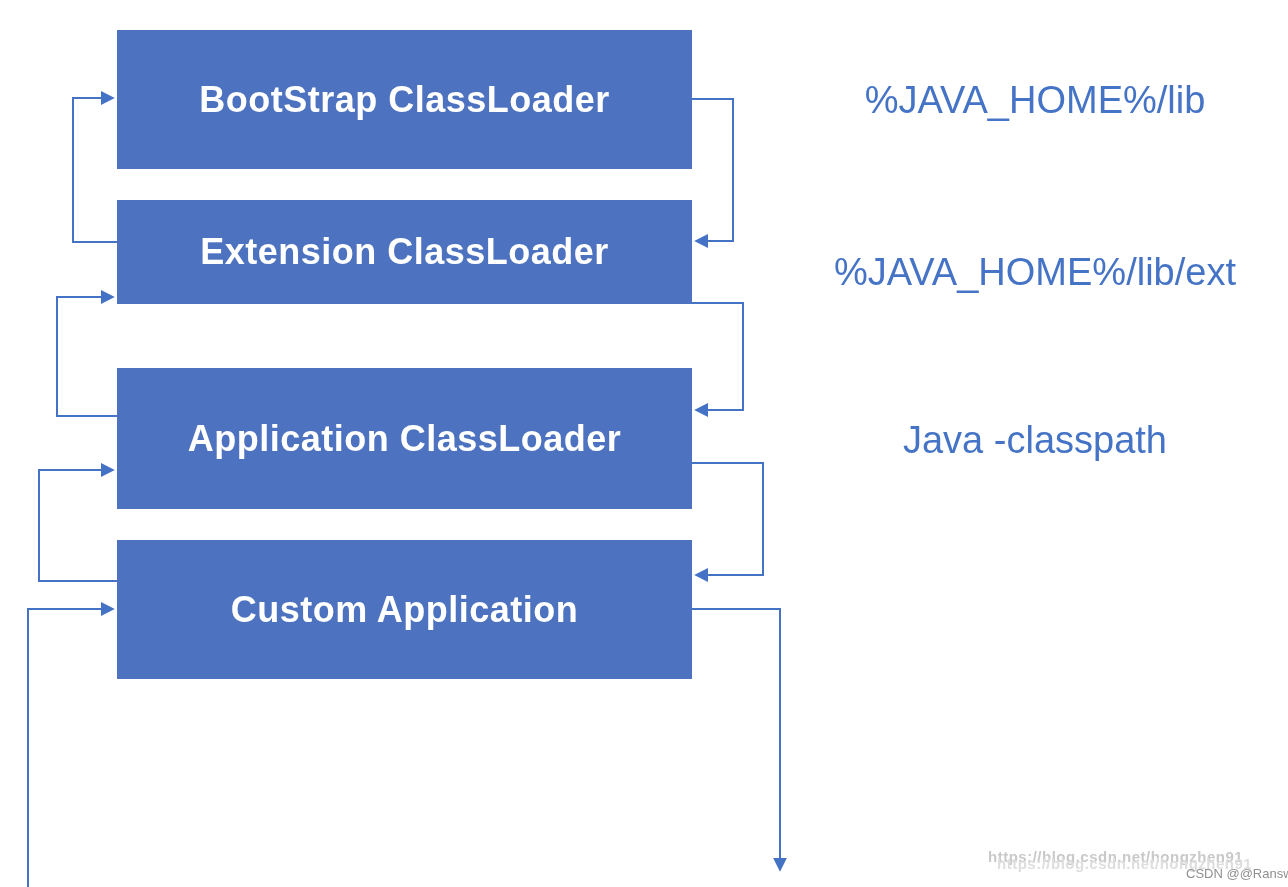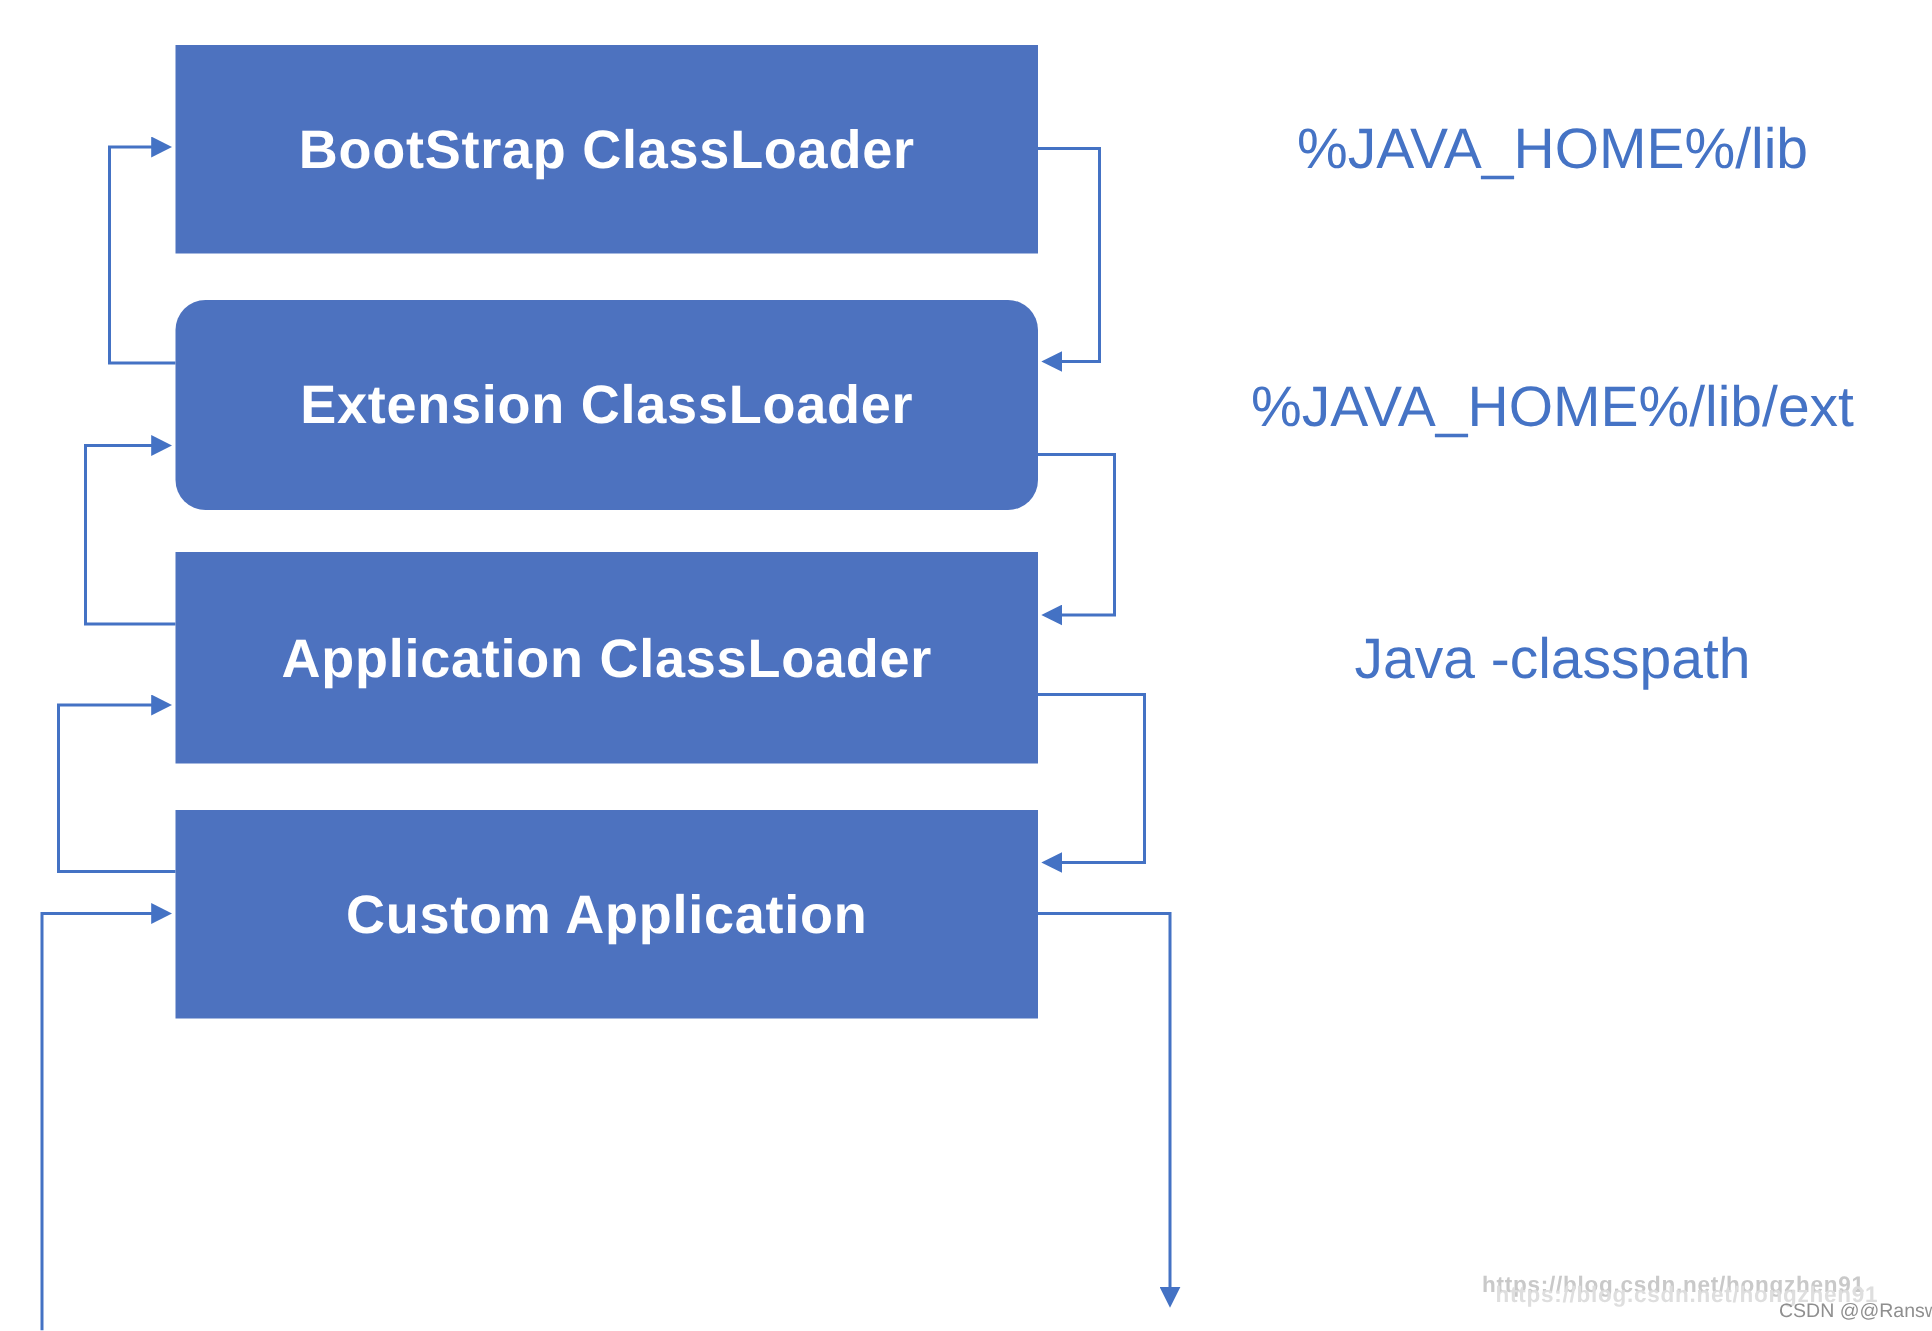--- a/index.html
+++ b/index.html
@@ -33,21 +33,21 @@
     justify-content: center;
   }
   .cl-box .box-label {
     color: var(--box-text, #ffffff);
     font-size: 36px;
     font-weight: 600;
     letter-spacing: 0.5px;
     white-space: nowrap;
   }
   .box-bootstrap   { top: 30px;  height: 139px; }
-  .box-extension   { top: 200px; height: 140px; border-radius: 20px; }
+  .box-extension   { top: 200px; height: 104px; }
   .box-application { top: 368px; height: 141px; }
   .box-custom      { top: 540px; height: 139px; }
   .annotation {
     position: absolute;
     left: 780px;
     width: 510px;
     text-align: center;
     color: var(--annotation-text, #4573c5);
     font-size: 38px;
     line-height: 48px;

